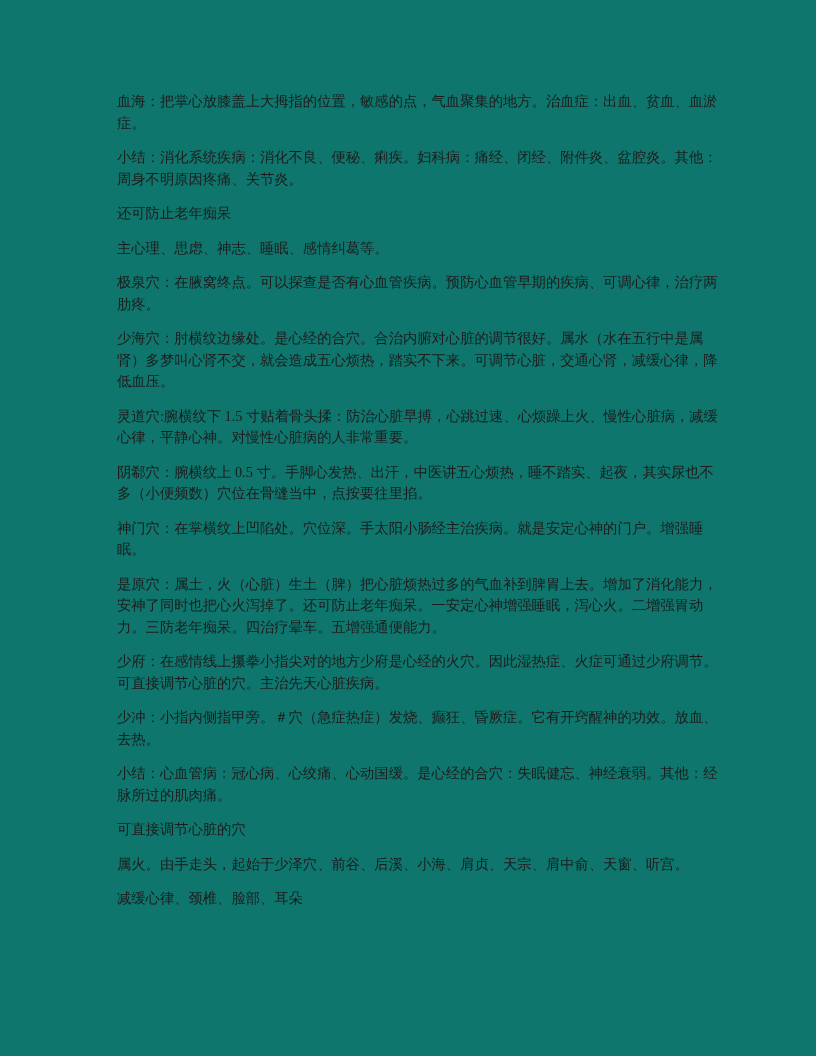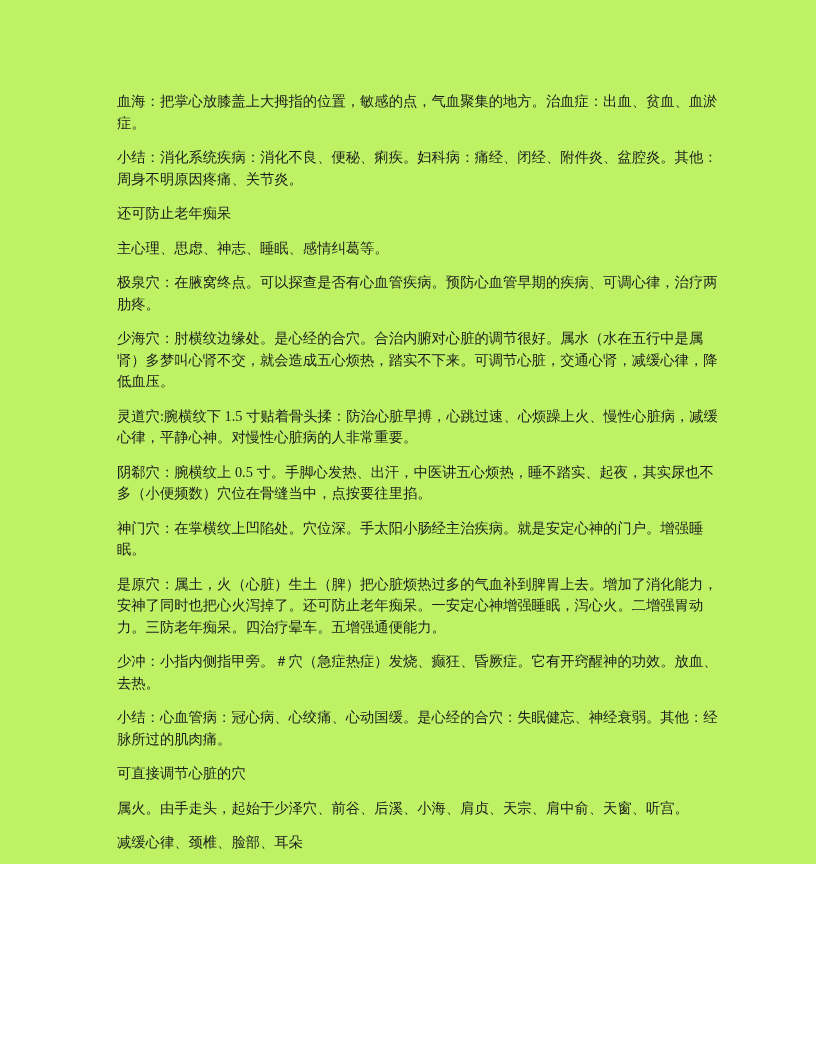--- a/index.html
+++ b/index.html
@@ -9,22 +9,22 @@
   }
   body {
     width: 816px;
     height: 1056px;
     overflow: hidden;
     font-family: "Liberation Serif", "DejaVu Serif", serif;
   }
   .page {
     box-sizing: border-box;
     width: 816px;
-    height: 864px;
-    background: #bef264;
+    height: 1056px;
+    background: #0f766e;
     padding: 91px 78px 0 117px;
   }
   .content {
     width: 602px;
   }
   .content p {
     margin: 0 0 13px 0;
     font-size: 14.3px;
     line-height: 21.5px;
     color: #1c1c1c;
@@ -41,19 +41,20 @@
     <p>血海：把掌心放膝盖上大拇指的位置，敏感的点，气血聚集的地方。治血症：出血、贫血、血淤症。</p>
     <p>小结：消化系统疾病：消化不良、便秘、痢疾。妇科病：痛经、闭经、附件炎、盆腔炎。其他：周身不明原因疼痛、关节炎。</p>
     <p>还可防止老年痴呆</p>
     <p>主心理、思虑、神志、睡眠、感情纠葛等。</p>
     <p>极泉穴：在腋窝终点。可以探查是否有心血管疾病。预防心血管早期的疾病、可调心律，治疗两肋疼。</p>
     <p>少海穴：肘横纹边缘处。是心经的合穴。合治内腑对心脏的调节很好。属水（水在五行中是属肾）多梦叫心肾不交，就会造成五心烦热，踏实不下来。可调节心脏，交通心肾，减缓心律，降低血压。</p>
     <p>灵道穴:腕横纹下 1.5 寸贴着骨头揉：防治心脏早搏，心跳过速、心烦躁上火、慢性心脏病，减缓心律，平静心神。对慢性心脏病的人非常重要。</p>
     <p>阴郗穴：腕横纹上 0.5 寸。手脚心发热、出汗，中医讲五心烦热，睡不踏实、起夜，其实尿也不多（小便频数）穴位在骨缝当中，点按要往里掐。</p>
     <p>神门穴：在掌横纹上凹陷处。穴位深。手太阳小肠经主治疾病。就是安定心神的门户。增强睡眠。</p>
     <p>是原穴：属土，火（心脏）生土（脾）把心脏烦热过多的气血补到脾胃上去。增加了消化能力，安神了同时也把心火泻掉了。还可防止老年痴呆。一安定心神增强睡眠，泻心火。二增强胃动力。三防老年痴呆。四治疗晕车。五增强通便能力。</p>
+    <p>少府：在感情线上攥拳小指尖对的地方少府是心经的火穴。因此湿热症、火症可通过少府调节。可直接调节心脏的穴。主治先天心脏疾病。</p>
     <p>少冲：小指内侧指甲旁。＃穴（急症热症）发烧、癫狂、昏厥症。它有开窍醒神的功效。放血、去热。</p>
     <p>小结：心血管病：冠心病、心绞痛、心动国缓。是心经的合穴：失眠健忘、神经衰弱。其他：经脉所过的肌肉痛。</p>
     <p>可直接调节心脏的穴</p>
     <p>属火。由手走头，起始于少泽穴、前谷、后溪、小海、肩贞、天宗、肩中俞、天窗、听宫。</p>
     <p>减缓心律、颈椎、脸部、耳朵</p>
   </div>
 </div>
 
 </body></html>

